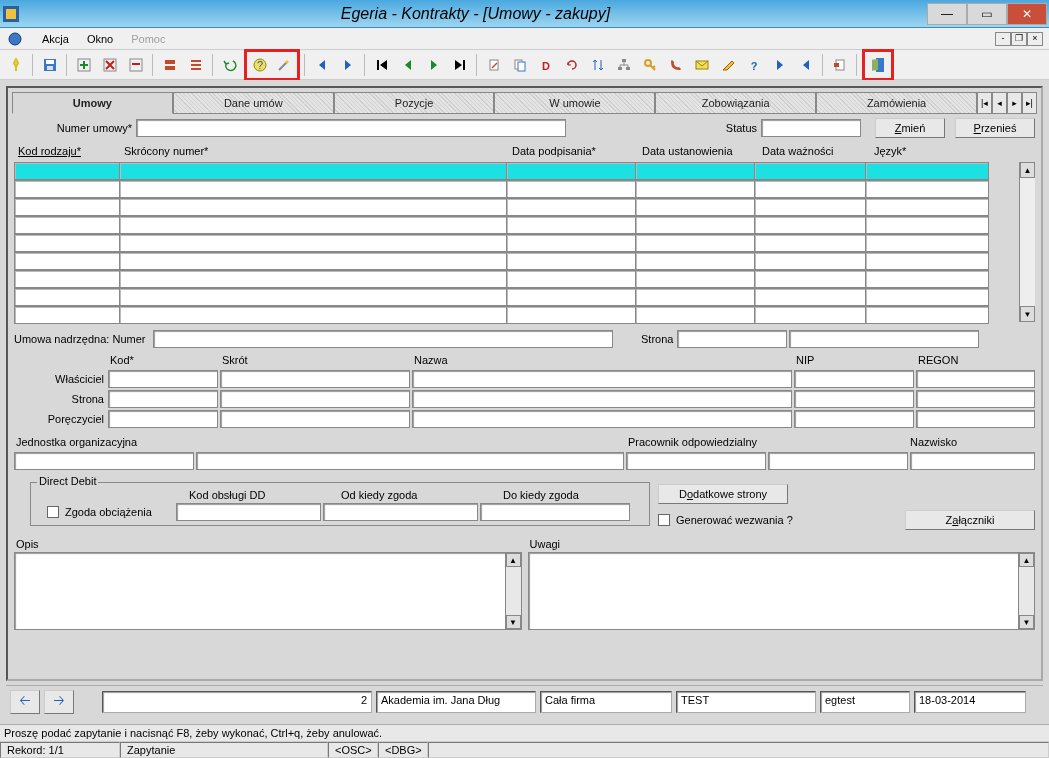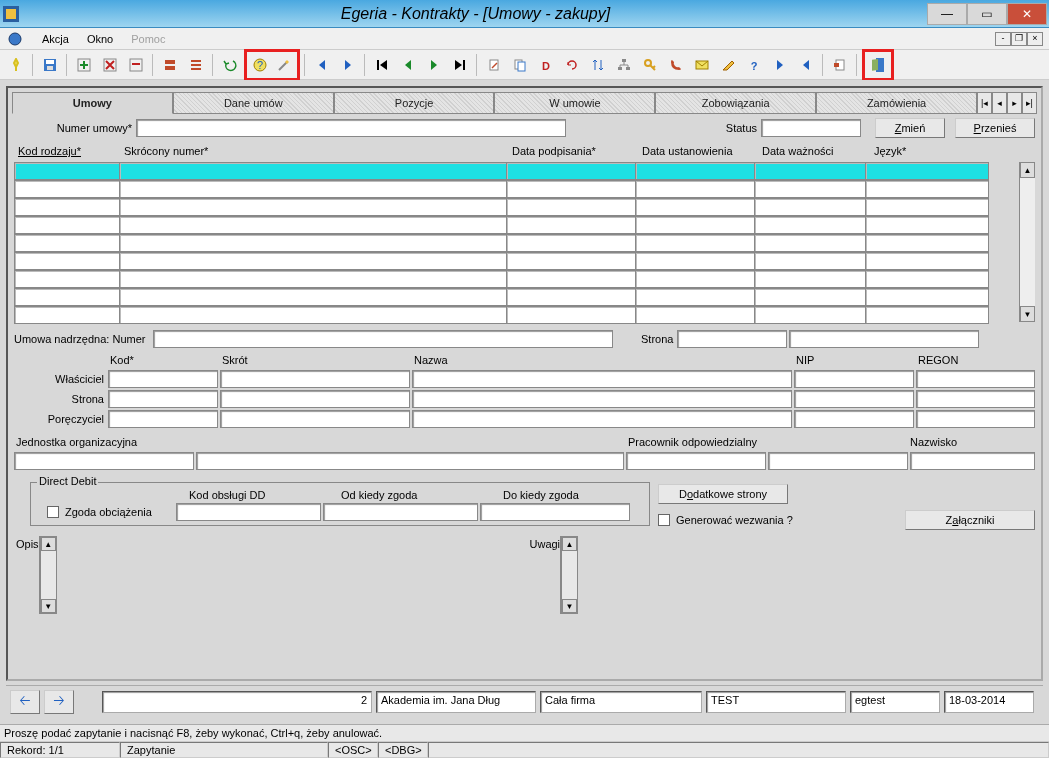--- a/index.html
+++ b/index.html
@@ -50,21 +50,21 @@
 .vscroll { width:16px; background:#e8e8e8; border-left:1px solid #888; display:flex; flex-direction:column;}
 .vscroll .arrow { height:16px; border:1px solid #888; background:#ddd; display:flex; align-items:center; justify-content:center; font-size:8px;}
 .vscroll .track { flex:1; background:#eee;}
 
 .section-label { height:16px; display:flex; align-items:center; padding-left:2px; }
 .fieldset { border:1px solid #888; padding:4px; position:relative; margin-top:4px;}
 .fieldset-legend { position:absolute; top:-8px; left:6px; background:#d8d8d8; padding:0 2px; font-size:11px;}
 .checkbox { width:12px; height:12px; border:1px solid #666; background:#fff; display:inline-block; vertical-align:middle; margin-right:4px;}
 
 .textarea-row { display:flex; gap:6px; margin-top:4px;}
-.textarea-col { flex:1; display:flex; flex-direction:row;}
+.textarea-col { flex:1; display:flex; flex-direction:column;}
 .textarea { background:#fff; border:1px solid #888; height:78px; display:flex; box-shadow: inset 1px 1px 1px #999;}
 .textarea .ta-body { flex:1;}
 .textarea .vscroll-sm { width:16px; background:#e8e8e8; border-left:1px solid #888; display:flex; flex-direction:column;}
 .textarea .vscroll-sm .arrow { height:14px; border:1px solid #888; background:#ddd; font-size:8px; display:flex; align-items:center; justify-content:center;}
 .textarea .vscroll-sm .track { flex:1; }
 
 .bottom-bar { background:#d8d8d8; border-top:1px solid #aaa; padding:4px; display:flex; align-items:center; gap:4px;}
 .nav-btn { width:30px; height:24px; background:#e8e8e8; border:1px outset #ccc; display:flex; align-items:center; justify-content:center; font-size:14px; color:#2060c0;}
 .status-cell { background:#fff; border:1px inset #aaa; height:22px; padding:2px 4px; box-shadow: inset 1px 1px 1px #999;}
 
@@ -546,24 +546,24 @@
         </div>
       </div>
     </div>
 
     <div class="bottom-bar">
       <div class="nav-btn">🡠</div>
       <div class="nav-btn">🡢</div>
       <div style="width:20px"></div>
       <div class="status-cell" style="width:270px;text-align:right">2</div>
       <div class="status-cell" style="width:160px">Akademia im. Jana Dług</div>
-      <div class="status-cell" style="width:162px">Cała firma</div>
+      <div class="status-cell" style="width:132px">Cała firma</div>
       <div class="status-cell" style="width:140px">TEST</div>
       <div class="status-cell" style="width:90px">egtest</div>
-      <div class="status-cell" style="width:90px">18-03-2014</div>
+      <div class="status-cell" style="width:112px">18-03-2014</div>
     </div>
   </div>
 
   <div class="status-strip">Proszę podać zapytanie i nacisnąć F8, żeby wykonać, Ctrl+q, żeby anulować.</div>
   <div class="status-strip2">
     <div class="s" style="width:120px">Rekord: 1/1</div>
     <div class="s" style="width:208px">Zapytanie</div>
     <div class="s" style="width:50px">&lt;OSC&gt;</div>
     <div class="s" style="width:50px">&lt;DBG&gt;</div>
     <div class="s" style="flex:1"></div>

